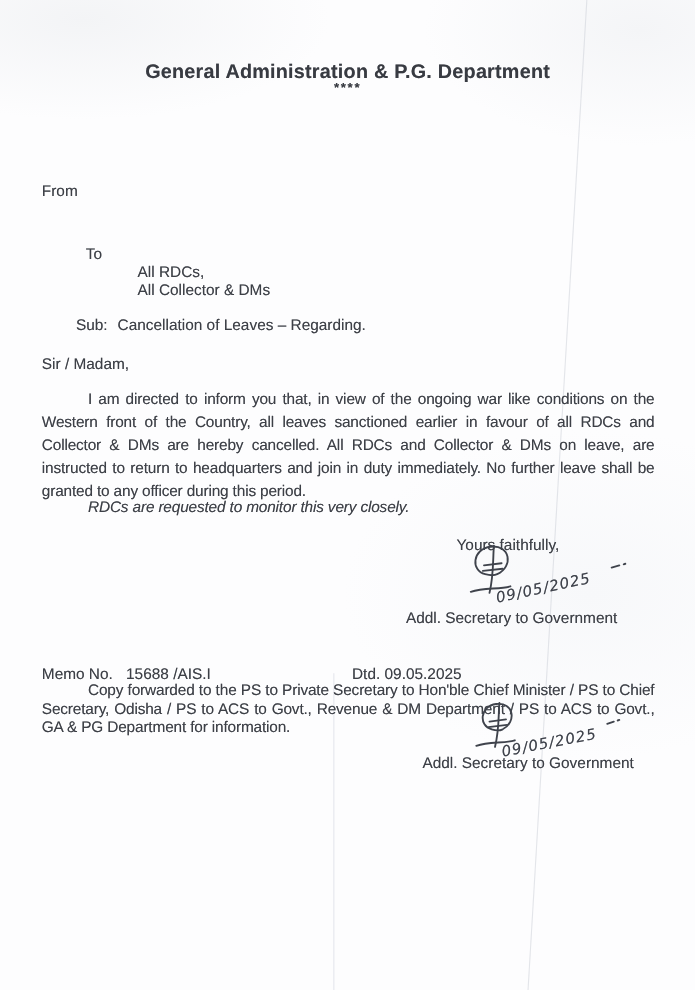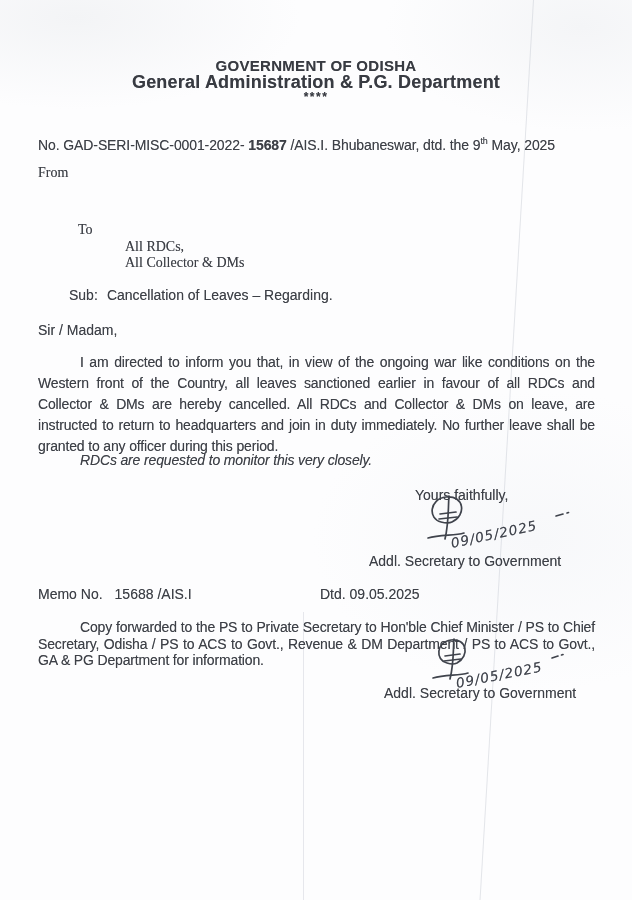--- a/index.html
+++ b/index.html
@@ -22,58 +22,56 @@
   .fold{position:absolute;width:1px;background:#c9cdd6;}
   .fold-a{left:533px;top:0;height:915px;opacity:.5;transform:rotate(3.4deg);transform-origin:top center;}
   .fold-b{left:303px;top:612px;height:288px;opacity:.45;}
   .header{top:57px;left:0;width:100%;text-align:center;font-weight:bold;color:#383b42;}
   .header .org{font-size:15px;letter-spacing:.3px;line-height:17px;}
   .header .dept{font-size:18px;letter-spacing:.2px;line-height:17px;}
   .header .stars{font-size:12px;letter-spacing:1.5px;line-height:12px;}
   .ref-line{top:136px;left:38px;width:557px;white-space:nowrap;letter-spacing:-0.1px;}
   .ref-line .num{font-weight:bold;}
   .ref-line sup{font-size:9px;}
-  .addr{left:38px;line-height:16.5px;font-family:Liberation Serif, serif;}
+  .addr{left:38px;line-height:16.5px;}
   .from-block{top:165px;}
   .to-block{top:222px;margin-left:40px;}
   .addr .lines{padding-left:47px;}
   .subject{top:287px;left:38px;}
   .subject .sub-label{display:inline-block;width:34px;margin-left:31px;}
   .salutation{top:322px;left:38px;}
   .body-para{left:38px;width:557px;text-align:justify;text-indent:42px;letter-spacing:-0.15px;}
   .para1{top:352px;line-height:21px;}
   .para2{top:452px;font-style:italic;}
   .closing{top:487px;left:415px;}
   .sig-svg{overflow:visible;}
   .sig1{left:416px;top:492px;}
   .sig2{left:424px;top:636px;}
   .signatory1{top:553px;left:369px;}
   .signatory2{top:685px;left:384px;}
-  .memo-line{top:586px;left:38px;width:557px;}
+  .memo-line{top:604px;left:38px;width:557px;}
   .memo-line .memo-number{margin-left:12px;}
   .memo-line .memo-date{position:absolute;left:282px;top:0;}
   .copy-para{top:619px;line-height:16.5px;}
   .sig-stroke{stroke:#3f434c;stroke-width:1.7;fill:none;stroke-linecap:round;stroke-linejoin:round;}
   .sig-date{fill:#3f434c;font-family:"DejaVu Sans",sans-serif;font-style:italic;font-size:13.5px;letter-spacing:1px;}
 </style>
 </head>
 <body>
 
 <div class="page">
 
   <div class="fold fold-a"></div>
   <div class="fold fold-b"></div>
 
   <div class="abs header">
-    <div class="org">GOVERNMENT OF ODISHA</div>
     <div class="dept">General Administration &amp; P.G. Department</div>
     <div class="stars">****</div>
   </div>
 
-  <div class="abs ref-line"><span>No. GAD-SERI-MISC-0001-2022- </span><span class="num">15687</span><span> /AIS.I. Bhubaneswar, dtd. the 9</span><sup>th</sup><span> May, 2025</span></div>
 
   <div class="abs addr from-block">
     <div>From</div>
   </div>
 
   <div class="abs addr to-block">
     <div>To</div>
     <div class="lines">
       <div>All RDCs,</div>
       <div>All Collector &amp; DMs</div>

